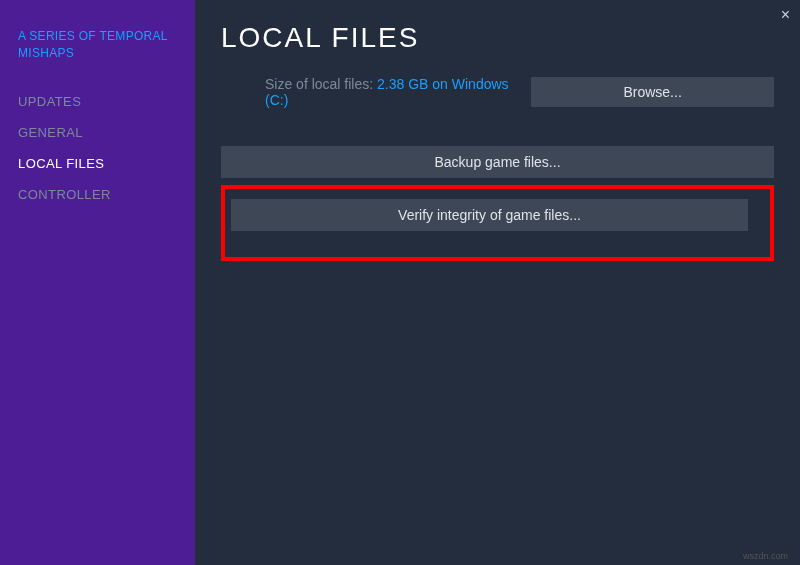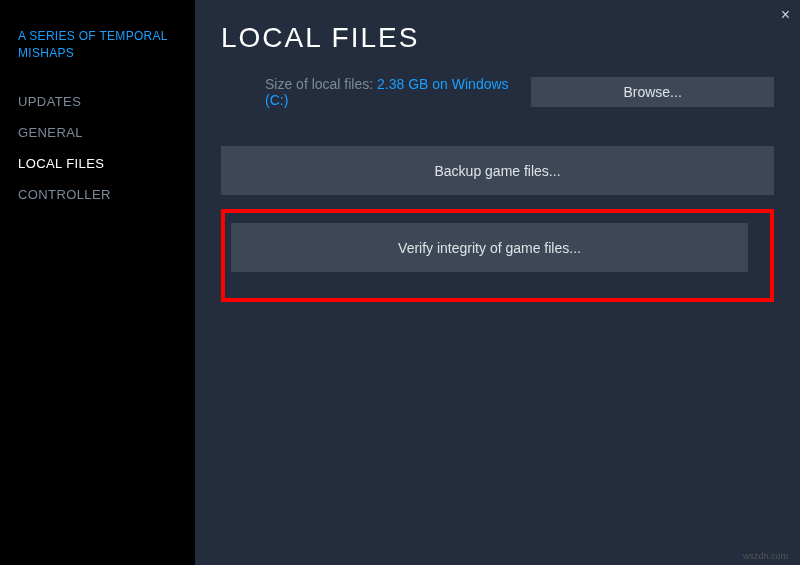--- a/index.html
+++ b/index.html
@@ -12,21 +12,21 @@
       width: 800px;
       height: 565px;
       background: #1a2332;
       color: #c6d4df;
       display: flex;
       position: relative;
       overflow: hidden;
     }
     .sidebar {
       width: 195px;
-      background: #000000;
+      background: #4c1d95;
       padding: 28px 0 0 18px;
       flex-shrink: 0;
     }
     .game-title {
       color: #1a9fff;
       font-size: 12px;
       font-weight: 400;
       letter-spacing: 0.3px;
       line-height: 1.4;
       margin-bottom: 24px;
@@ -78,37 +78,37 @@
       color: #dfe3e6;
       font-size: 14px;
       border: none;
       cursor: pointer;
       display: flex;
       align-items: center;
       justify-content: center;
     }
     .wide-btn {
       width: 100%;
-      height: 49px;
+      height: 32px;
       background: #3d4756;
       color: #dfe3e6;
       font-size: 14px;
       border: none;
       cursor: pointer;
       display: flex;
       align-items: center;
       justify-content: center;
     }
     .backup-btn {
       margin-bottom: 4px;
     }
     .highlight-box {
       border: 4px solid #ff0000;
       padding: 10px 22px 26px 6px;
-      margin-top: 14px;
+      margin-top: 7px;
     }
     .close-icon {
       position: absolute;
       top: 6px;
       right: 10px;
       color: #c6d4df;
       font-size: 16px;
       cursor: pointer;
       z-index: 10;
     }

